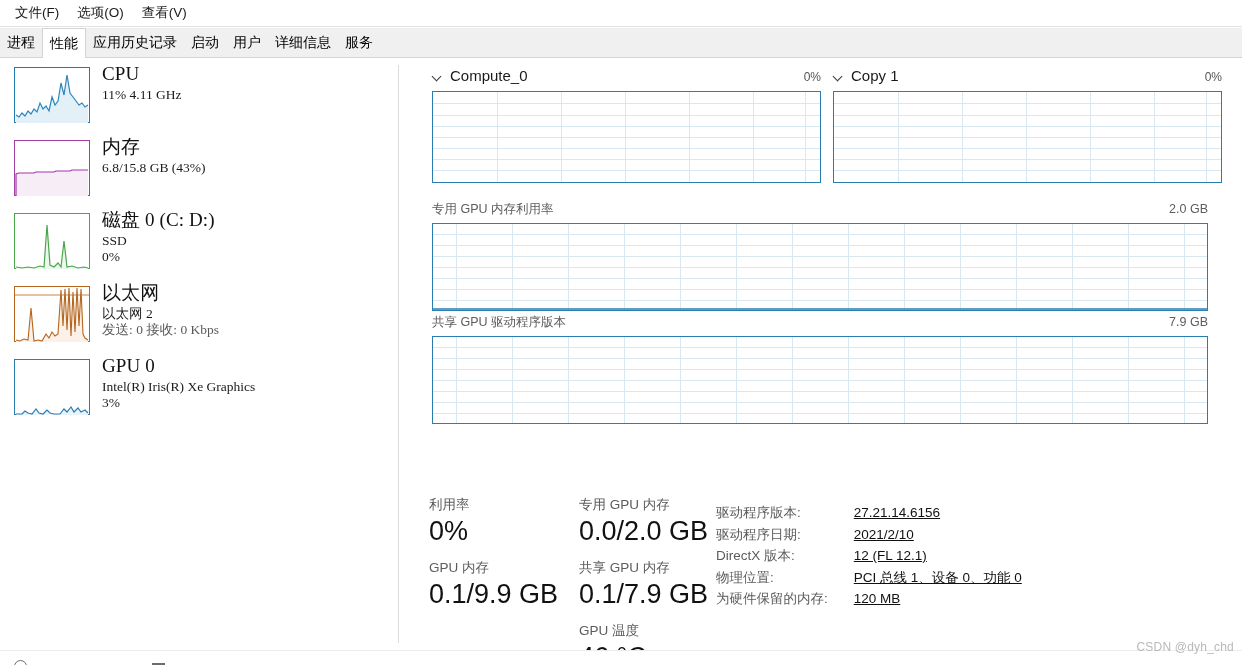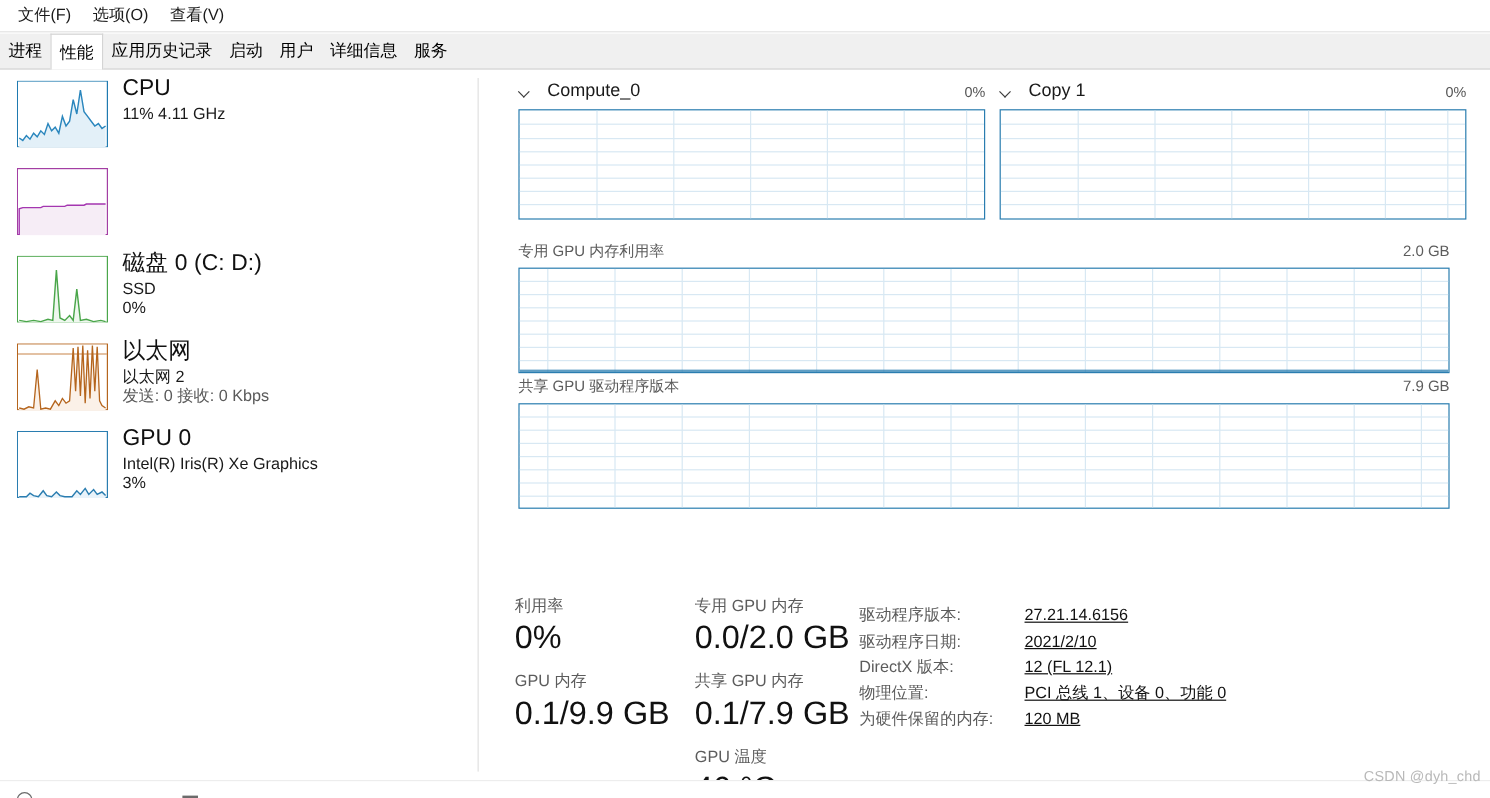--- a/index.html
+++ b/index.html
@@ -73,20 +73,21 @@
     left: 0; top: 59px;
     width: 1242px; height: 606px;
     background: #ffffff;
   }
   #sidebar {
     position: absolute;
     left: 0; top: 0;
     width: 398px; height: 589px;
     background: #ffffff;
     overflow: hidden;
+    font-family: Liberation Serif, serif;
   }
   #divider {
     position: absolute;
     left: 398px; top: 6px;
     width: 1px; height: 578px;
     background: #dcdcdc;
   }
 
   .side-row {
     position: relative;
@@ -141,21 +142,21 @@
     gap: 12px;
   }
   .engine-box { width: 389px; }
   .engine-head {
     display: flex;
     align-items: baseline;
     justify-content: space-between;
     height: 20px;
     margin-bottom: 4px;
   }
-  .engine-head-left { display: flex; align-items: center; gap: 14px; }
+  .engine-head-left { display: flex; align-items: center; gap: 8px; }
   .chev {
     width: 10px; height: 10px;
     display: inline-block;
     position: relative;
     top: 1px;
     cursor: default;
   }
   .chev::before {
     content: "";
     position: absolute;
@@ -292,20 +293,24 @@
         </div>
       </div>
 
       <div class="side-row">
         <div class="thumb">
           <svg viewBox="0 0 76 56" preserveAspectRatio="none">
             <rect x="0.5" y="0.5" width="75" height="55" fill="#fff" stroke="#a33ea3" stroke-width="1"></rect>
             <polygon fill="#f6edf6" points="2,56 2,34 5,33 20,33 22,32 40,32 42,31 56,31 58,30 74,30 74,56"></polygon>
             <polyline fill="none" stroke="#a436b0" stroke-width="1.2" points="2,56 2,34 5,33 20,33 22,32 40,32 42,31 56,31 58,30 74,30"></polyline>
           </svg>
+        </div>
+        <div class="side-text">
+          <div class="side-title">内存</div>
+          <div class="side-sub">6.8/15.8 GB (43%)</div>
         </div>
       </div>
 
       <div class="side-row">
         <div class="thumb">
           <svg viewBox="0 0 76 56" preserveAspectRatio="none">
             <rect x="0.5" y="0.5" width="75" height="55" fill="#fff" stroke="#4aa64a" stroke-width="1"></rect>
             <polygon fill="#eef7ee" points="2,56 2,54 8,55 14,54 20,55 26,53 30,54 33,12 36,52 40,54 44,50 47,54 50,28 53,54 58,53 64,55 70,54 74,55 74,56"></polygon>
             <polyline fill="none" stroke="#4aa64a" stroke-width="1.2" points="2,54 8,55 14,54 20,55 26,53 30,54 33,12 36,52 40,54 44,50 47,54 50,28 53,54 58,53 64,55 70,54 74,55"></polyline>
           </svg>

